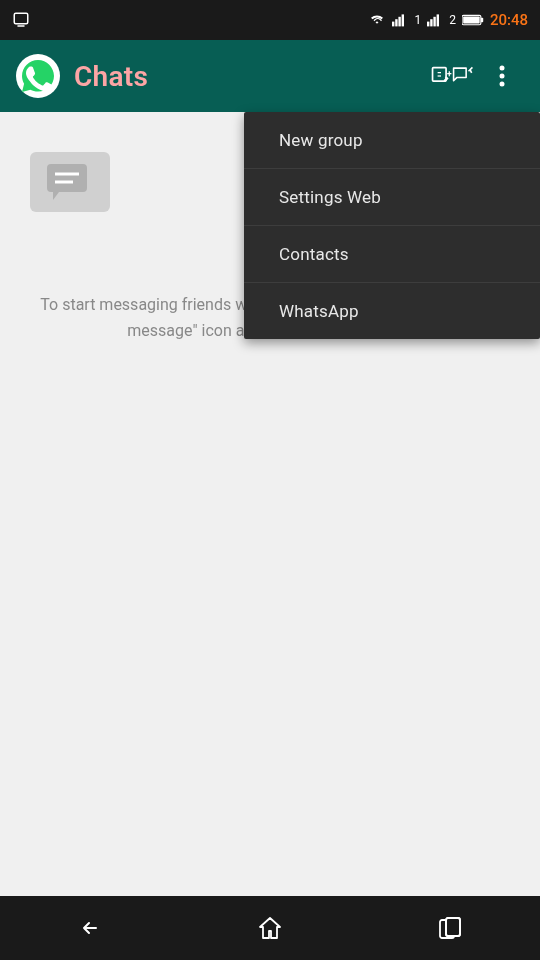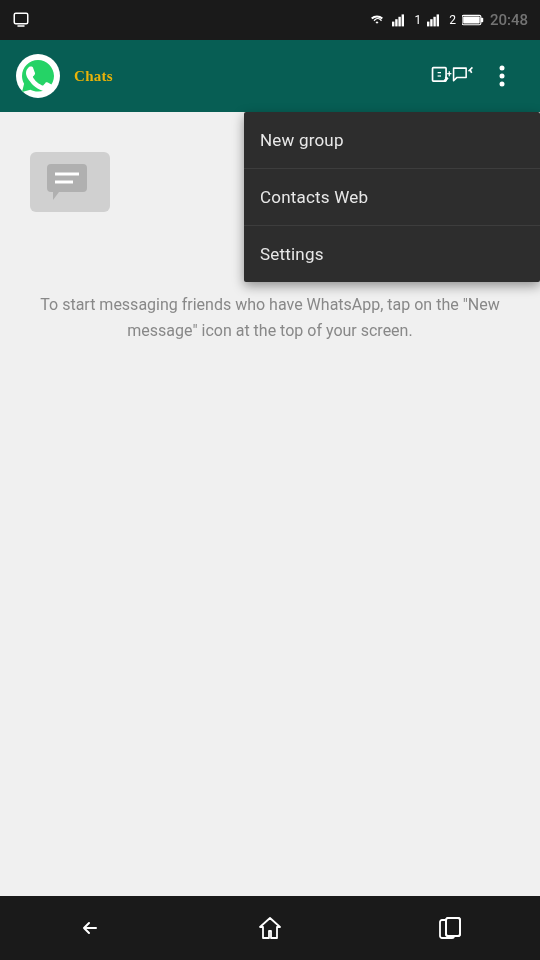--- a/index.html
+++ b/index.html
@@ -36,21 +36,21 @@
       gap: 6px;
     }
 
     .status-bar-right {
       display: flex;
       align-items: center;
       gap: 6px;
     }
 
     .status-time {
-      color: #737373;
+      color: #f97316;
       font-size: 15px;
       font-weight: 500;
     }
 
     
     .app-bar {
       width: 540px;
       height: 72px;
       background: #075e54;
       display: flex;
@@ -60,26 +60,25 @@
       z-index: 10;
     }
 
     .app-logo {
       width: 44px;
       height: 44px;
       margin-right: 14px;
     }
 
     .app-title {
-      color: #eab308;
-      font-size: 15px;
+      color: #fca5a5;
+      font-size: 28px;
       font-weight: 600;
       flex: 1;
       letter-spacing: 0.3px;
-      font-family: Liberation Serif, serif;
     }
 
     .app-bar-actions {
       display: flex;
       align-items: center;
       gap: 6px;
     }
 
     .icon-btn {
       width: 44px;
@@ -133,21 +132,21 @@
       top: 112px;
       right: 0;
       width: 296px;
       background: #2d2d2d;
       z-index: 100;
       border-radius: 2px;
       box-shadow: 0 4px 12px rgba(0,0,0,0.4);
     }
 
     .dropdown-item {
-      padding: 18px 16px;
+      padding: 18px 35px;
       color: #e8e8e8;
       font-size: 17px;
       font-weight: 400;
       cursor: pointer;
       border-bottom: 1px solid rgba(255,255,255,0.08);
       letter-spacing: 0.2px;
     }
 
     .dropdown-item:last-child {
       border-bottom: none;
@@ -271,22 +270,23 @@
       <line x1="10" y1="20" x2="28" y2="20" stroke="white" stroke-width="3"></line>
     </svg>
   </div>
 
   <p class="empty-message">To start messaging friends who have WhatsApp, tap on the "New message" icon at the top of your screen.</p>
 </div>
 
 <div class="dropdown-menu">
 
 <div class="dropdown-item">New group</div>
-    <div class="dropdown-item">Contacts Web</div>
-    <div class="dropdown-item">Settings</div>
+    <div class="dropdown-item">Settings Web</div>
+    <div class="dropdown-item">Contacts</div>
+    <div class="dropdown-item">WhatsApp</div>
   </div>
 
 <div class="bottom-nav">
   <div class="nav-btn">
     <svg width="28" height="28" viewBox="0 0 28 28" fill="none">
       <path d="M20 14H8M8 14l5-5M8 14l5 5" stroke="white" stroke-width="2" stroke-linecap="round" stroke-linejoin="round"></path>
       <path d="M10 7c-1 2-2 4-2 7s1 5 2 7" stroke="none"></path>
     </svg>
   </div>
   <div class="nav-btn">

